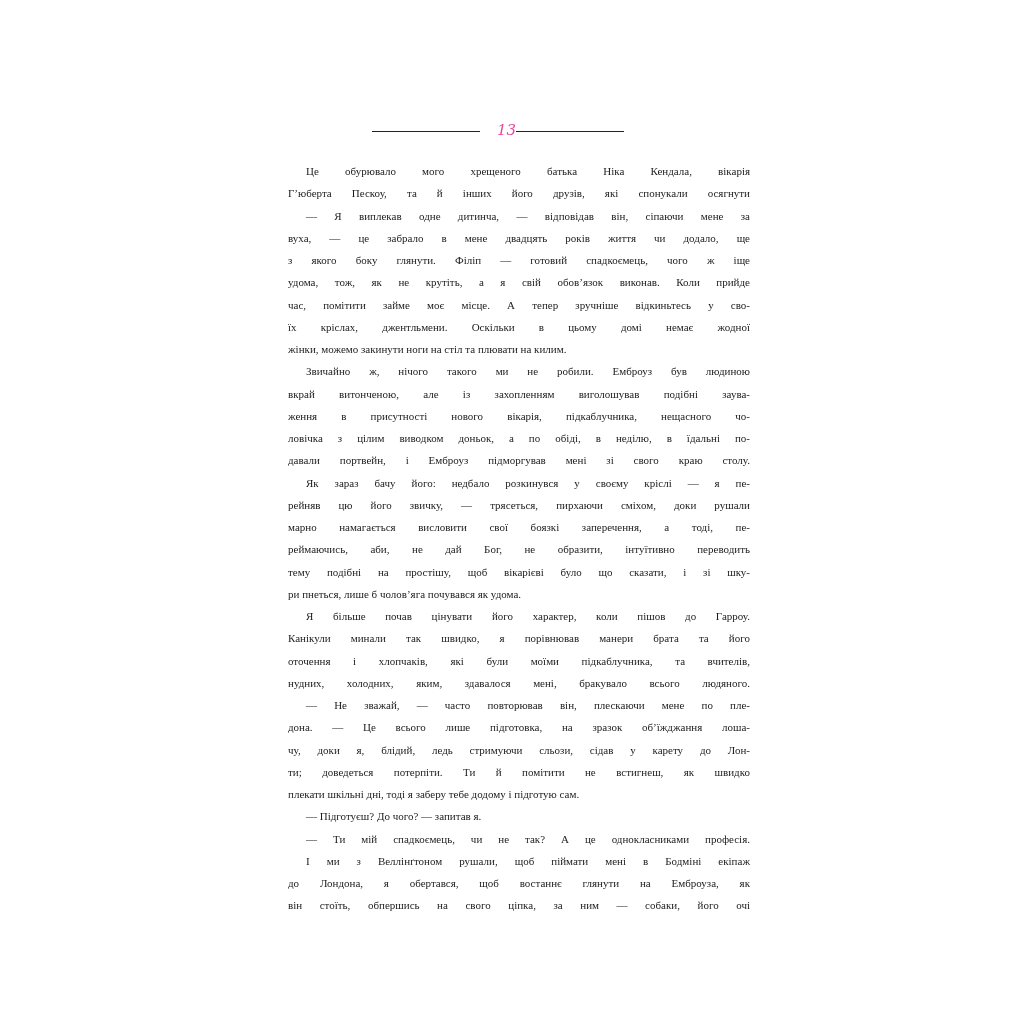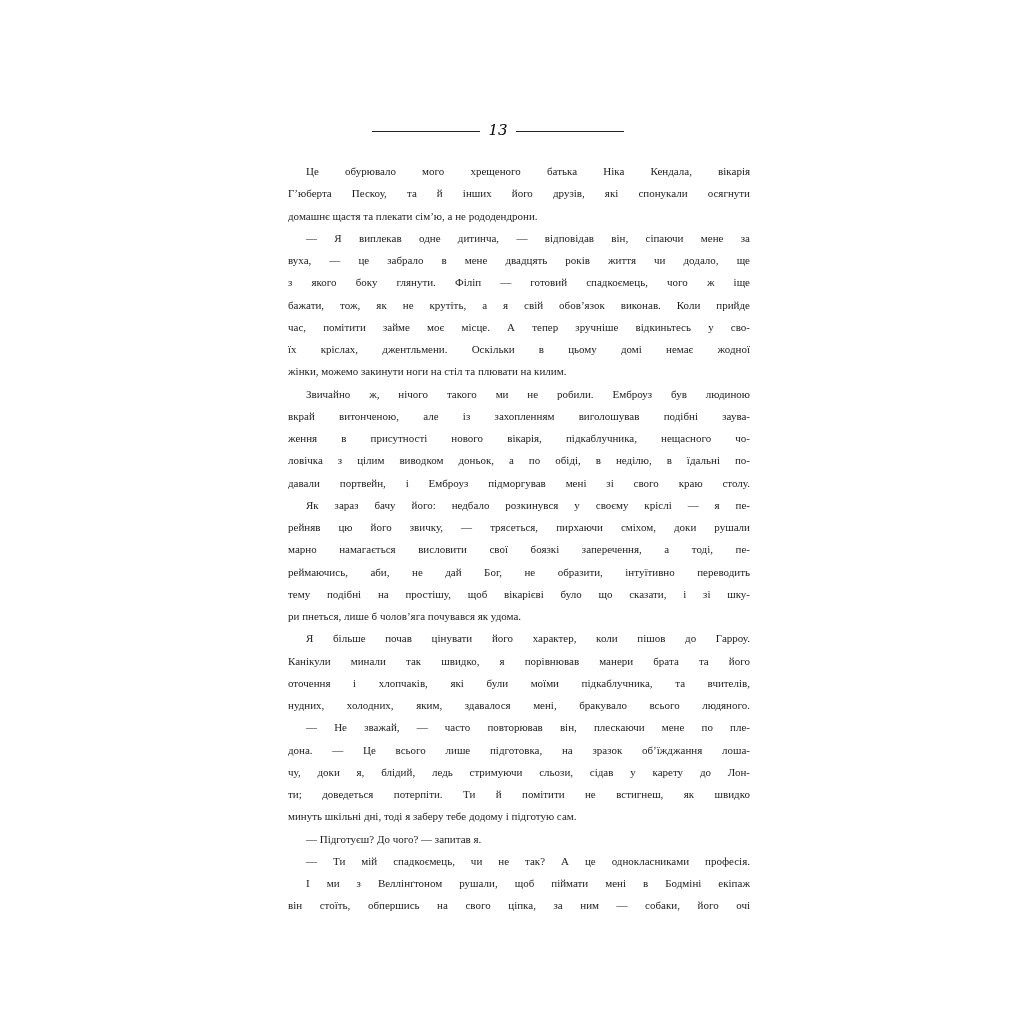--- a/index.html
+++ b/index.html
@@ -1,45 +1,44 @@
 <!DOCTYPE html>
 <html><head>
 <meta charset="utf-8">
 <style>
   html, body { margin:0; padding:0; background:#ffffff; }
   body { width:1024px; height:1024px; position:relative; overflow:hidden; }
   .page-header { position:absolute; top:119px; left:372px; width:252px; height:24px; }
   .rule { position:absolute; top:12px; height:1px; background:#222; }
   .rule.left { left:0; width:108px; }
   .rule.right { left:144px; width:108px; }
-  .page-number { position:absolute; left:108px; width:36px; top:2px; text-align:center;
-    font-family:"DejaVu Serif", serif; font-style:italic; font-size:15px; color:#000000; }
+  .page-number { position:absolute; left:108px; width:36px; top:2px; text-align:right;
+    font-family:"DejaVu Serif", serif; font-style:italic; font-size:15px; color:#ec4899; }
   .text-body { position:absolute; top:160px; left:288px; width:462px;
     font-family:Liberation Serif, serif; font-size:11px; line-height:22.25px; color:#1c1c1c; }
   .line { display:block; white-space:nowrap; text-align:justify; text-align-last:justify; height:22.25px; overflow:visible; }
   .line.indent { padding-left:18px; }
   .line.last { text-align-last:left; }
 </style>
 </head>
 <body>
 
 <div class="page-header">
   <div class="rule left"></div>
   <div class="page-number">13</div>
   <div class="rule right"></div>
 </div>
 
 <div class="text-body" id="text-body">
     <span class="line indent">Це обурювало мого хрещеного батька Ніка Кендала, вікарія</span>
     <span class="line">Г’юберта Пескоу, та й інших його друзів, які спонукали осягнути</span>
-    <span class="line last">домашнє щастя та плекати сім’ю, а не рододендрони.</span>
     <span class="line indent">— Я виплекав одне дитинча, — відповідав він, сіпаючи мене за</span>
     <span class="line">вуха, — це забрало в мене двадцять років життя чи додало, ще</span>
     <span class="line">з якого боку глянути. Філіп — готовий спадкоємець, чого ж іще</span>
-    <span class="line">бажати, тож, як не крутіть, а я свій обов’язок виконав. Коли прийде</span>
+    <span class="line">удома, тож, як не крутіть, а я свій обов’язок виконав. Коли прийде</span>
     <span class="line">час, помітити займе моє місце. А тепер зручніше відкиньтесь у сво-</span>
     <span class="line">їх кріслах, джентльмени. Оскільки в цьому домі немає жодної</span>
     <span class="line last">жінки, можемо закинути ноги на стіл та плювати на килим.</span>
     <span class="line indent">Звичайно ж, нічого такого ми не робили. Емброуз був людиною</span>
     <span class="line">вкрай витонченою, але із захопленням виголошував подібні заува-</span>
     <span class="line">ження в присутності нового вікарія, підкаблучника, нещасного чо-</span>
     <span class="line">ловічка з цілим виводком доньок, а по обіді, в неділю, в їдальні по-</span>
     <span class="line">давали портвейн, і Емброуз підморгував мені зі свого краю столу.</span>
     <span class="line indent">Як зараз бачу його: недбало розкинувся у своєму кріслі — я пе-</span>
     <span class="line">рейняв цю його звичку, — трясеться, пирхаючи сміхом, доки рушали</span>
@@ -48,18 +47,19 @@
     <span class="line">тему подібні на простішу, щоб вікарієві було що сказати, і зі шку-</span>
     <span class="line last">ри пнеться, лише б чолов’яга почувався як удома.</span>
     <span class="line indent">Я більше почав цінувати його характер, коли пішов до Гарроу.</span>
     <span class="line">Канікули минали так швидко, я порівнював манери брата та його</span>
     <span class="line">оточення і хлопчаків, які були моїми підкаблучника, та вчителів,</span>
     <span class="line">нудних, холодних, яким, здавалося мені, бракувало всього людяного.</span>
     <span class="line indent">— Не зважай, — часто повторював він, плескаючи мене по пле-</span>
     <span class="line">дона. — Це всього лише підготовка, на зразок об’їжджання лоша-</span>
     <span class="line">чу, доки я, блідий, ледь стримуючи сльози, сідав у карету до Лон-</span>
     <span class="line">ти; доведеться потерпіти. Ти й помітити не встигнеш, як швидко</span>
-    <span class="line last">минуть шкільні дні, тоді я заберу тебе додому і підготую сам.</span>
+    <span class="line last">плекати шкільні дні, тоді я заберу тебе додому і підготую сам.</span>
     <span class="line indent last">— Підготуєш? До чого? — запитав я.</span>
     <span class="line indent">— Ти мій спадкоємець, чи не так? А це однокласниками професія.</span>
     <span class="line indent">І ми з Веллінґтоном рушали, щоб піймати мені в Бодміні екіпаж</span>
+    <span class="line">до Лондона, я обертався, щоб востаннє глянути на Емброуза, як</span>
     <span class="line">він стоїть, обпершись на свого ціпка, за ним — собаки, його очі</span>
   </div>
 
 </body></html>

